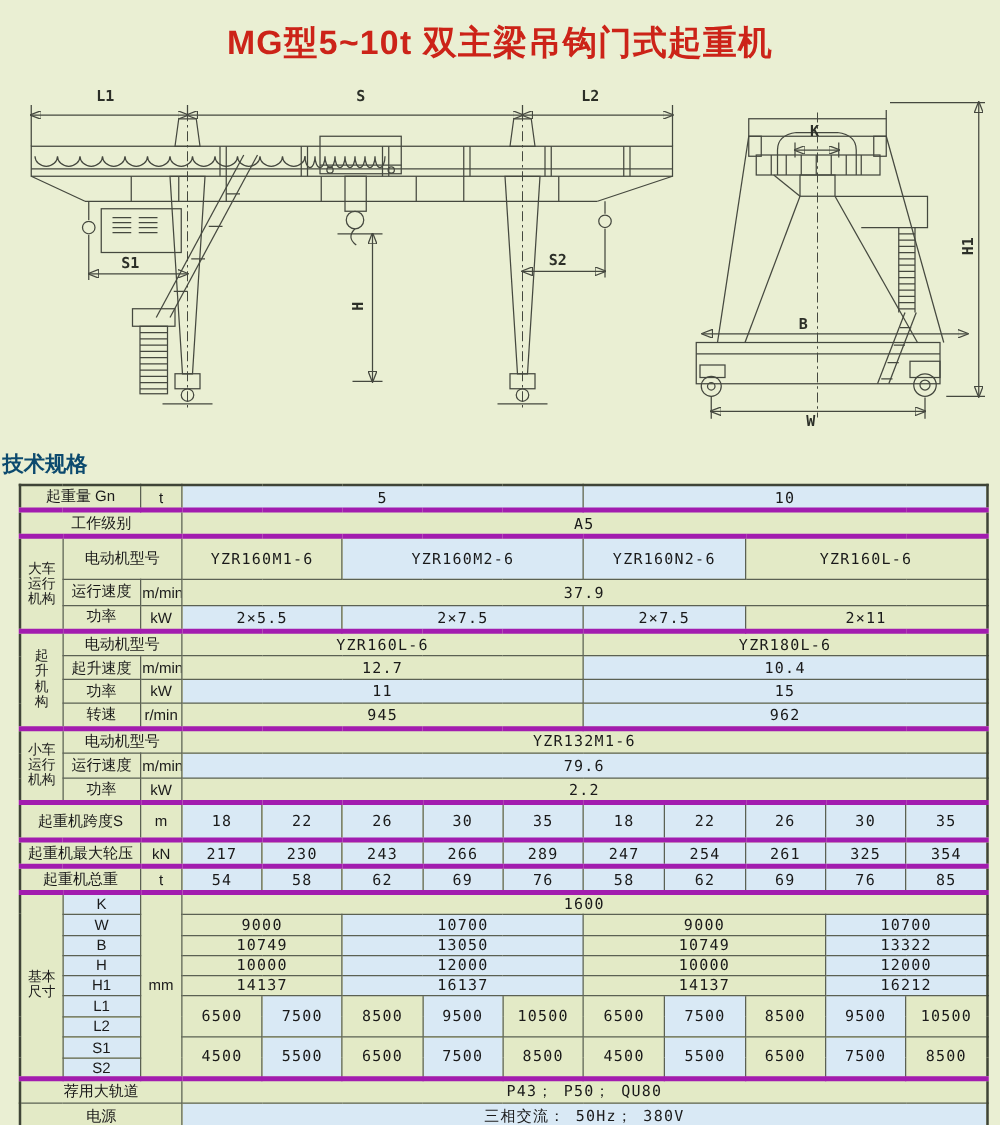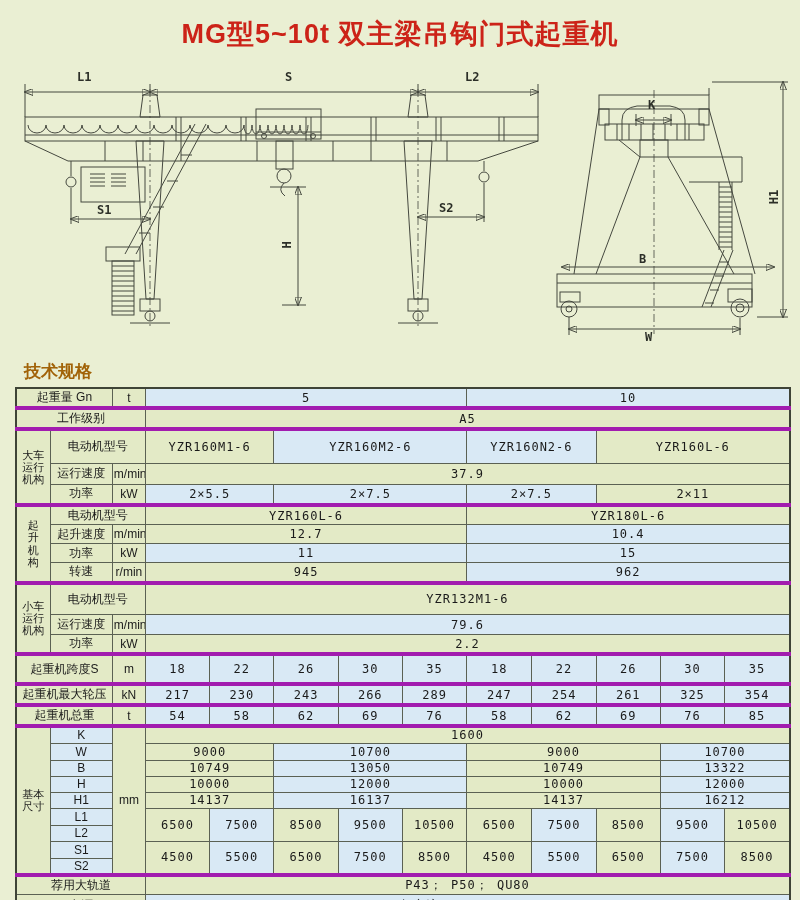--- a/index.html
+++ b/index.html
@@ -3,21 +3,21 @@
 <meta charset="utf-8">
 <style>
   html,body{margin:0;padding:0;}
   body{width:800px;height:900px;background:#eaefd3;font-family:"Liberation Sans",sans-serif;overflow:hidden;}
   .page{position:relative;width:800px;height:900px;background:#eaefd3;}
   .page-title{padding-top:16px;text-align:center;font-size:27px;font-weight:bold;color:#cc2318;letter-spacing:1px;font-family:"Liberation Sans",sans-serif;}
   .drawings{position:relative;width:786px;height:294px;margin:10px auto 2px auto;}
   .drawings svg{position:absolute;top:0;}
   .dim-label{position:absolute;font:bold 12px "DejaVu Sans Mono",monospace;color:#2c2f28;}
   .rot{transform:rotate(-90deg);transform-origin:center;}
-  .section-heading{margin:4px 0 4px 24px;font-size:17px;font-weight:bold;color:#a16207;}
+  .section-heading{margin:4px 0 4px 2px;font-size:17px;font-weight:bold;color:#0c4a6e;}
   .spec-table{border-collapse:collapse;table-layout:fixed;width:776px;margin-left:15px;border:2px solid #3f4437;background:#e3eac6;}
   .spec-table td{border:1px solid #5b6153;font:12px "Liberation Sans",sans-serif;text-align:center;vertical-align:middle;padding:0 1px;color:#1a1a1a;overflow:hidden;white-space:nowrap;}
   .spec-table td.grp{white-space:pre-line;font-size:11px;line-height:1.12;background:#e3eac6;}
   .spec-table td.lg{background:#e3eac6;}
   .spec-table td.lb{background:#d9e9f5;}
   .spec-table td.dg{background:#e3eac6;font-family:"DejaVu Sans Mono",monospace;letter-spacing:1px;}
   .spec-table td.db{background:#d9e9f5;font-family:"DejaVu Sans Mono",monospace;letter-spacing:1px;}
   .spec-table tr.sect td{border-top:4px solid #a21caf;}
   svg line,svg path,svg rect,svg circle,svg polygon,svg polyline{stroke:#45483f;fill:none;stroke-width:1;}
   svg .dash{stroke-dasharray:8 3 2 3;stroke-width:0.8;}
@@ -283,21 +283,21 @@
           <td class="lg">kW</td>
           <td colspan="5" class="db">11</td>
           <td colspan="5" class="db">15</td>
         </tr>
         <tr style="height: 20px;">
           <td class="lg">转速</td>
           <td class="lg">r/min</td>
           <td colspan="5" class="dg">945</td>
           <td colspan="5" class="db">962</td>
         </tr>
-        <tr class="sect" style="height: 32px;">
+        <tr class="sect" style="height: 20px;">
           <td rowspan="3" class="grp">小车
 运行
 机构</td>
           <td colspan="2" class="lg">电动机型号</td>
           <td colspan="10" class="dg">YZR132M1-6</td>
         </tr>
         <tr style="height: 20px;">
           <td class="lg">运行速度</td>
           <td class="lg">m/min</td>
           <td colspan="10" class="db">79.6</td>

